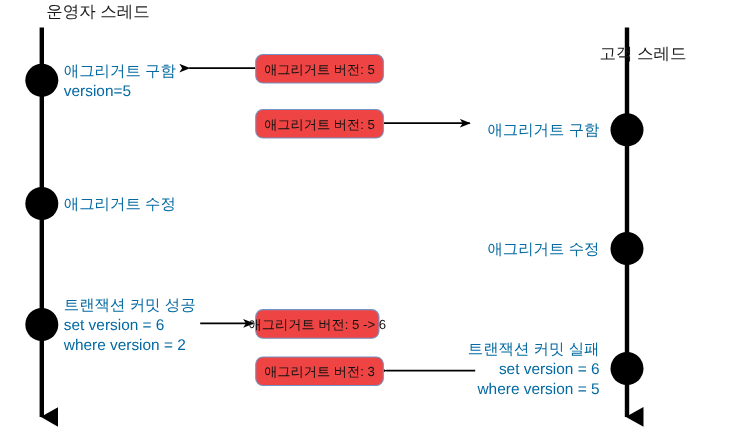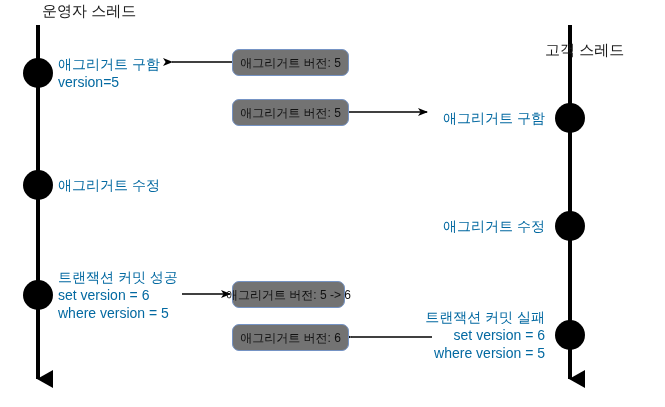--- a/index.html
+++ b/index.html
@@ -40,21 +40,21 @@
     line-height: 18px;
     color: #0369a1;
     white-space: pre;
   }
   .node-label.right-align {
     text-align: right;
   }
   .callout {
     position: absolute;
     box-sizing: border-box;
-    background: #737373;
+    background: #ef4444;
     border: 1px solid #7593c4;
     border-radius: 7px;
     font-size: 12px;
     line-height: 14px;
     color: #111111;
     display: flex;
     align-items: center;
     justify-content: center;
     white-space: nowrap;
     text-align: center;
@@ -101,27 +101,27 @@
   <div>
       <div class="lane-title" style="left: 2px; top: 2px; margin-left: 40px;">운영자 스레드</div>
       <div class="lane-title" style="left: 545px; top: 17px; margin-top: 24px;">고객 스레드</div>
     </div>
   <div>
       <div class="node-label" style="top: 55px; left: 58px;">애그리거트 구함
 version=5</div>
       <div class="node-label" style="top: 176px; left: 58px;">애그리거트 수정</div>
       <div class="node-label" style="top: 268px; left: 58px;">트랜잭션 커밋 성공
 set version = 6
-where version = 5</div>
+where version = 2</div>
       <div class="node-label right-align" style="top: 109px; left: 442px; width: 103px;">애그리거트 구함</div>
       <div class="node-label right-align" style="top: 217px; left: 442px; width: 103px;">애그리거트 수정</div>
       <div class="node-label right-align" style="top: 308px; left: 400px; width: 145px;">트랜잭션 커밋 실패
 set version = 6
 where version = 5</div>
     </div>
   <div>
       <div class="callout" style="left: 232px; top: 49px; width: 117px; height: 27px;">애그리거트 버전: 5</div>
       <div class="callout" style="left: 232px; top: 99px; width: 117px; height: 27px;">애그리거트 버전: 5</div>
       <div class="callout" style="left: 232px; top: 281px; width: 113px; height: 27px;">애그리거트 버전: 5 -&gt; 6</div>
-      <div class="callout" style="left: 232px; top: 324px; width: 117px; height: 27px;">애그리거트 버전: 6</div>
+      <div class="callout" style="left: 232px; top: 324px; width: 117px; height: 27px;">애그리거트 버전: 3</div>
     </div>
 
 </div>
 
 </body></html>

